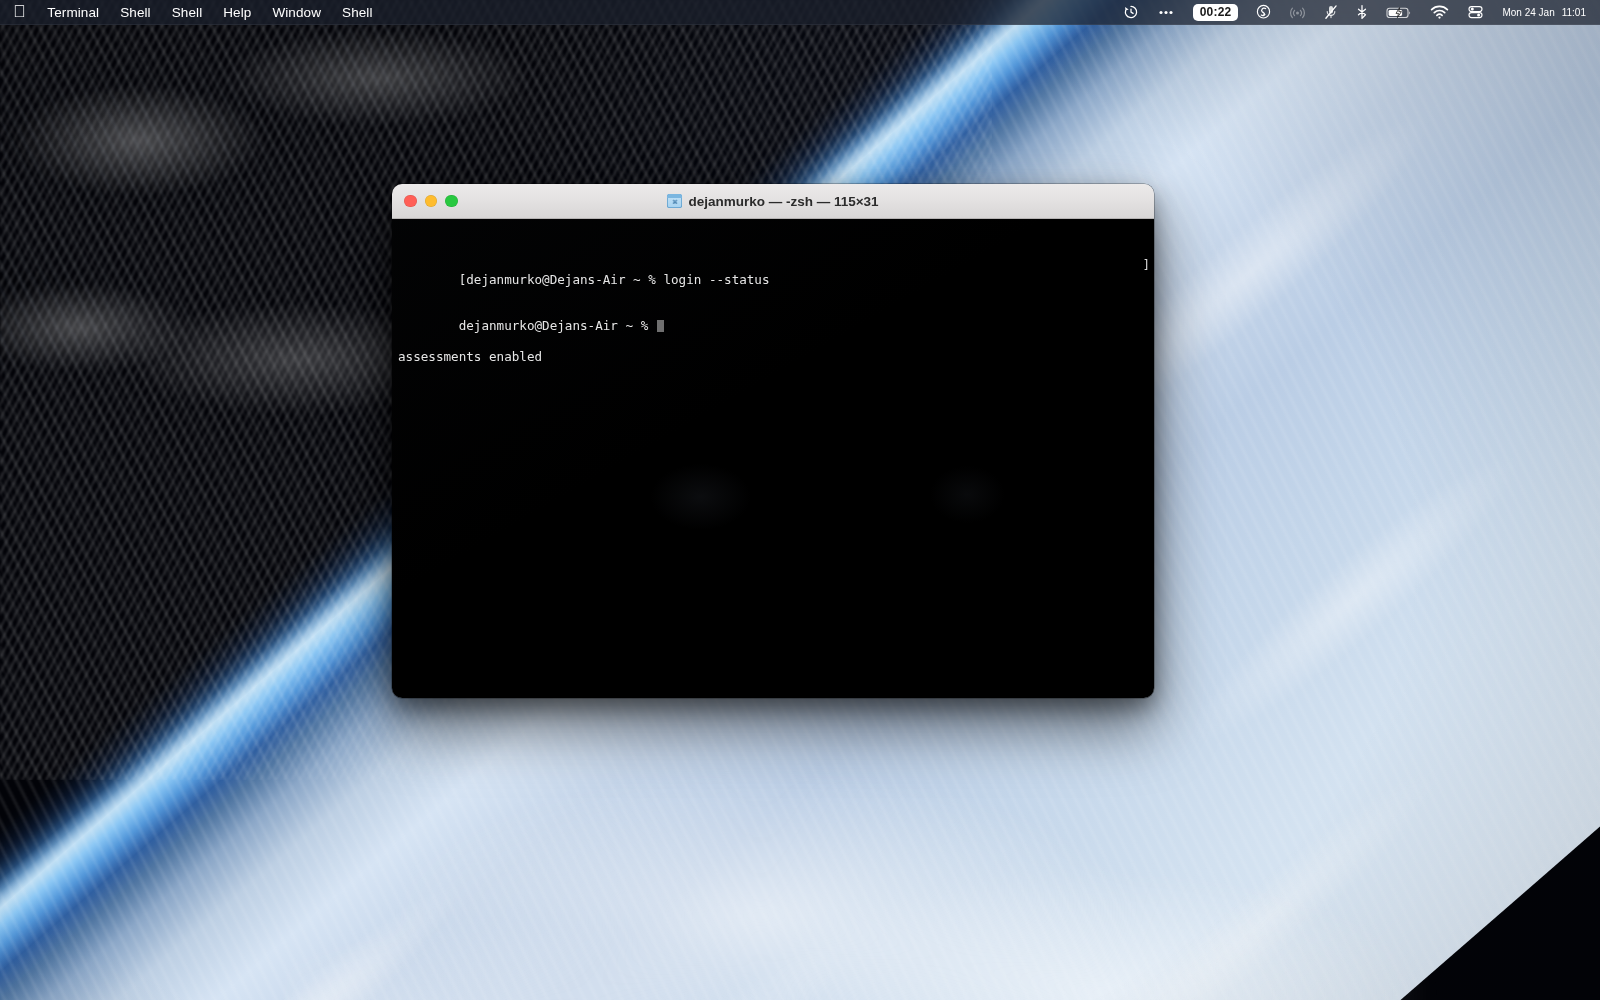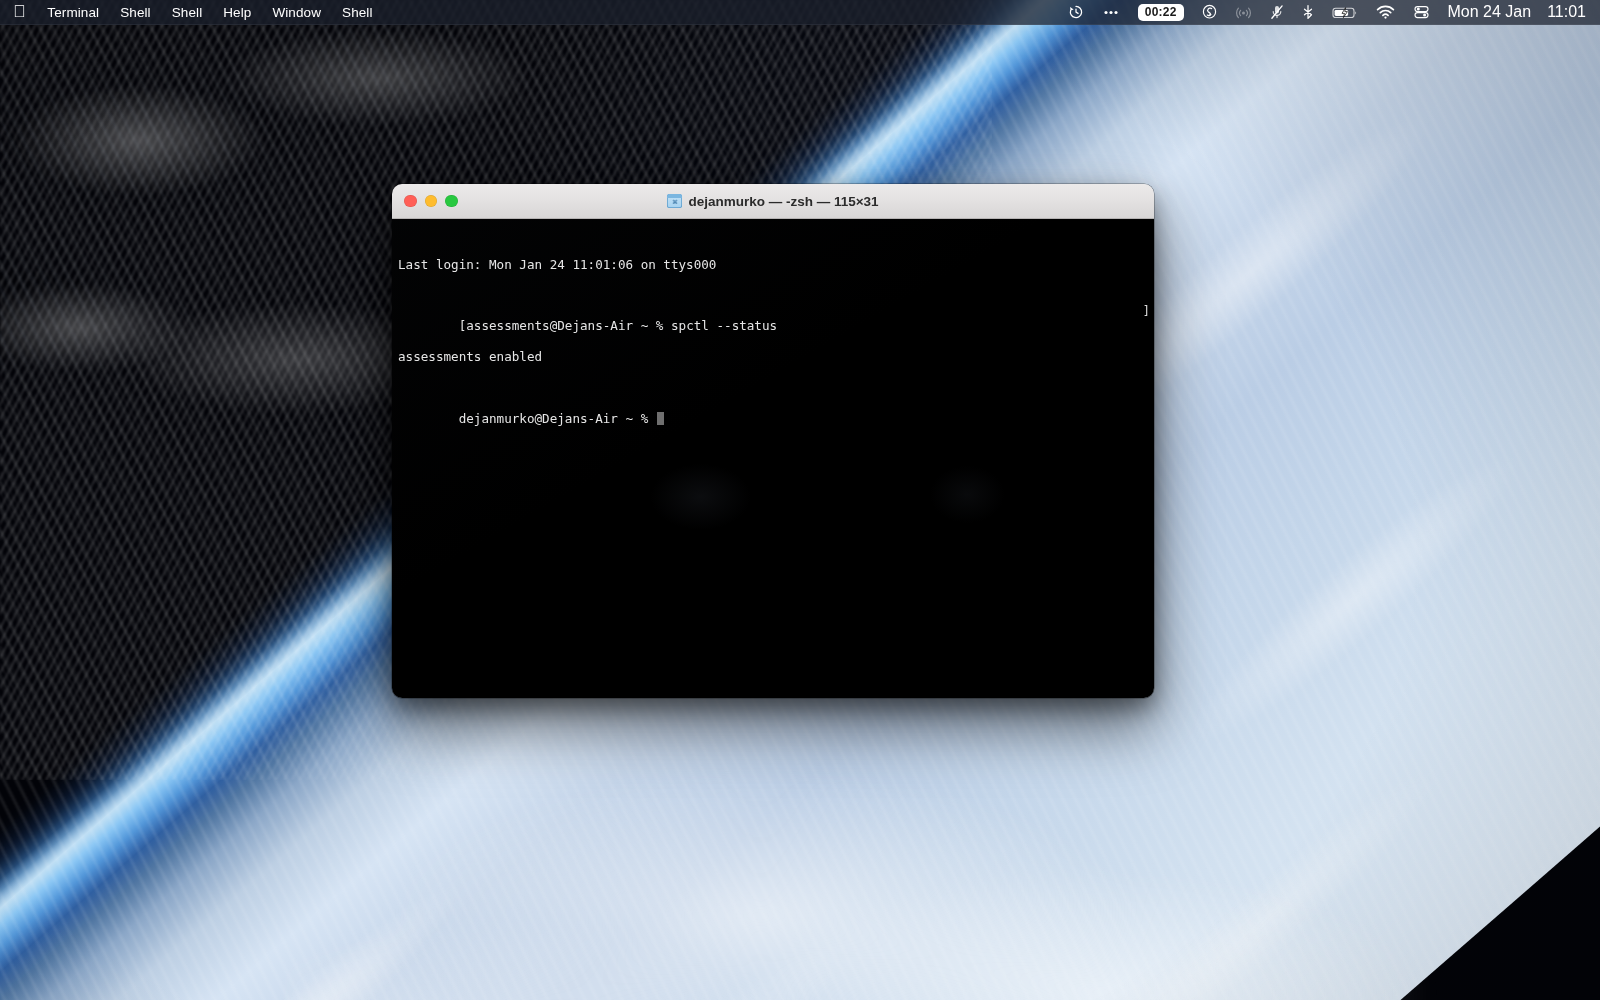--- a/index.html
+++ b/index.html
@@ -171,22 +171,22 @@
   }
   .mb-icon svg { display:block; }
   .timer-pill {
     display:flex; align-items:center; justify-content:center;
     background:#ffffff; color:#1a1a1a;
     border-radius:5px; height:17px; padding:0 7px;
     font-size:12px; font-weight:600; letter-spacing:.2px;
     font-family:"Liberation Sans", sans-serif;
   }
   .mb-datetime {
-    display:flex; align-items:flex-start; gap:16px;
-    padding-left:9px; font-size:16px; white-space:nowrap;
+    display:flex; align-items:flex-start; gap:7px;
+    padding-left:9px; font-size:10px; white-space:nowrap;
   }
 
   
   #terminal-window {
     position:absolute;
     left:392px; top:184px;
     width:762px; height:514px;
     border-radius:10px;
     overflow:hidden;
     box-shadow:
@@ -434,24 +434,23 @@
     <div class="title-center">
       <span class="title-icon">
         <span class="title-icon-glyph">⌘</span>
       </span>
       <span class="title-text">dejanmurko — -zsh — 115×31</span>
     </div>
   </div>
 
   <div id="term-body">
     <div class="term-lines">
-      <span class="term-line">Last login: Mon Jan 24 11:01:06 on ttys000</span>
       <span class="term-line">
-        <span>[assessments@Dejans-Air ~ % spctl --status</span>
+        <span>[dejanmurko@Dejans-Air ~ % login --status</span>
         <span class="right-bracket">]</span>
       </span>
-      <span class="term-line">assessments enabled</span>
       <span class="term-line">
         <span>dejanmurko@Dejans-Air ~ % </span><span class="cursor-block"></span>
       </span>
+      <span class="term-line">assessments enabled</span>
     </div>
   </div>
 </div>
 
 </body></html>

